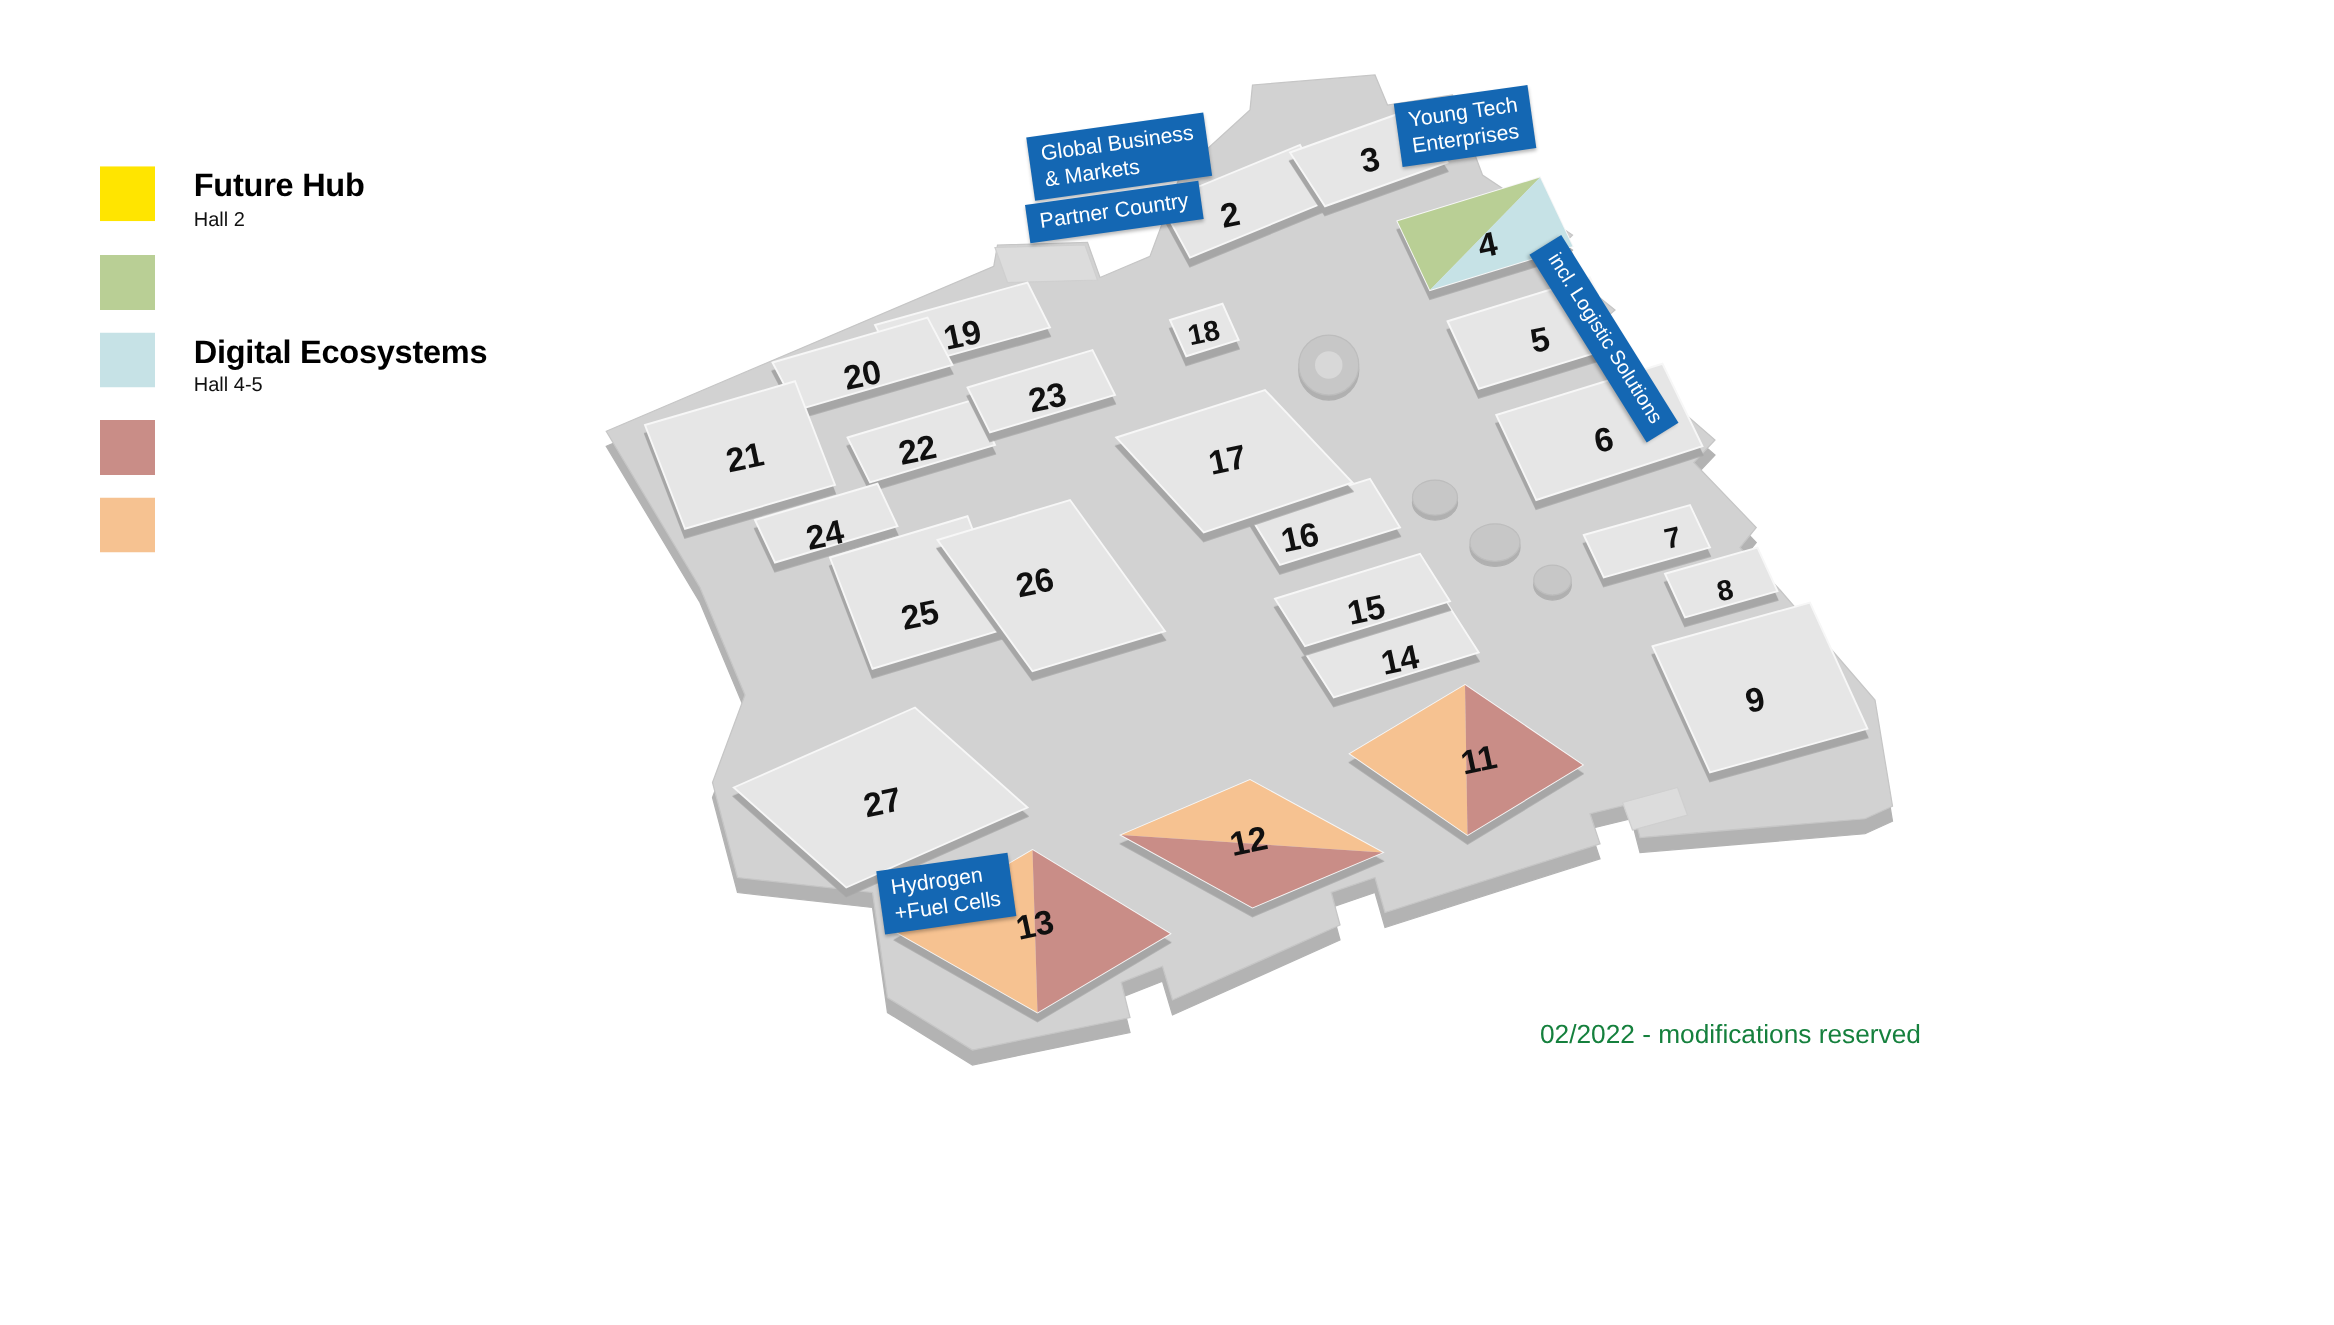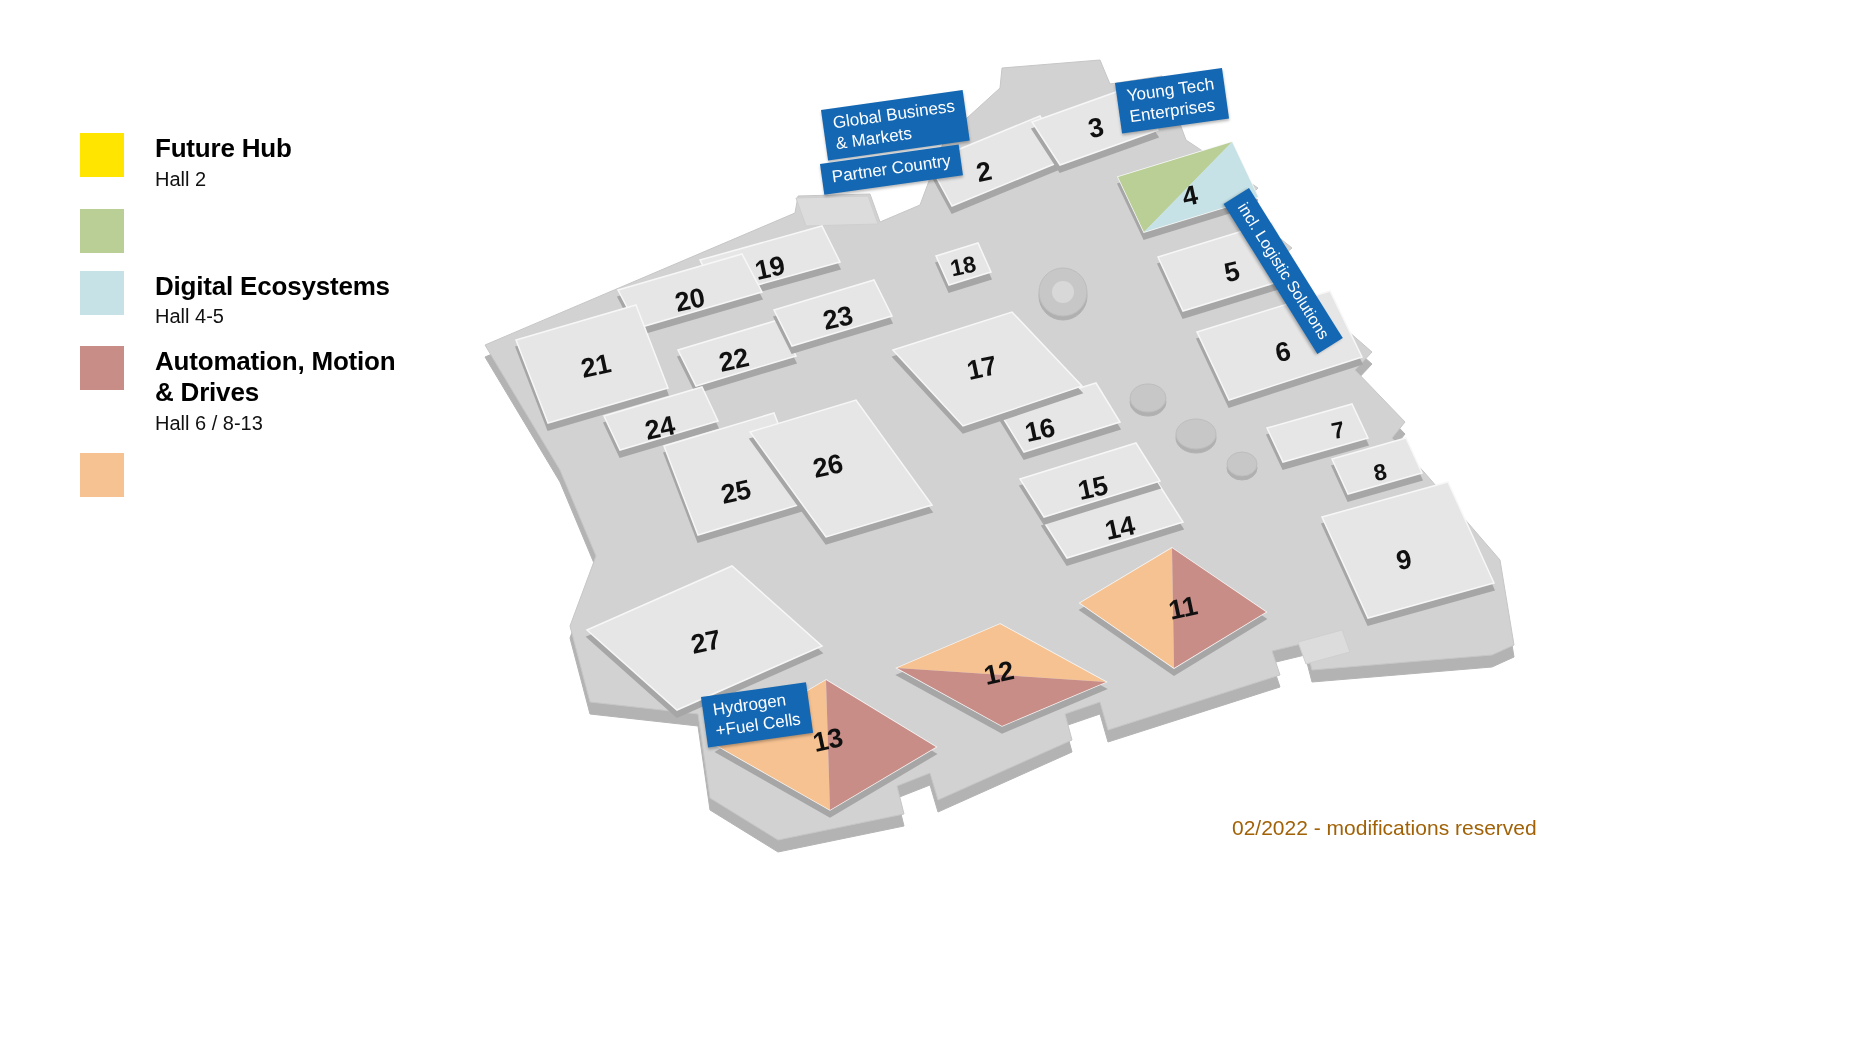--- a/index.html
+++ b/index.html
@@ -9,21 +9,21 @@
   }
   
   .legend{
     position:absolute;left:80px;top:133px;display:flex;flex-direction:column;gap:18px;
   }
   .legend-item{display:flex;align-items:flex-start;}
   .legend-swatch{width:44px;height:44px;margin-right:31px;flex:0 0 auto;}
   .legend-title{
     font-size:26px;font-weight:700;color:#000;line-height:1.18;white-space:pre-line;letter-spacing:-0.2px;
   }
-  .legend-hall{font-size:20px;color:#111;margin-top:4px;}
+  .legend-hall{font-size:16px;color:#111;margin-top:4px;}
   
   .map{position:absolute;left:0;top:0;width:1867px;height:1060px;}
   .map svg{position:absolute;left:0;top:0;}
   #ground{fill:#d2d2d2;stroke:#c6c6c6;stroke-width:1;filter:drop-shadow(0 12px 0 #b3b3b3);}
   .annex{fill:#dcdcdc;stroke:#cfcfcf;}
   .structure{fill:#c7c7c7;stroke:#bdbdbd;filter:drop-shadow(0 4px 0 #b0b0b0);}
   .structure-inner{fill:#d8d8d8;}
   .face{fill:#e6e6e6;stroke:#f7f7f7;stroke-width:1.5;filter:drop-shadow(0 7px 0 #a6a6a6);}
   .tri{stroke:none;}
   .hall text{
@@ -39,21 +39,21 @@
   .banner.rot-left{transform:rotate(-8deg);transform-origin:left top;}
   #banner-global{left:821px;top:110px;}
   #banner-partner{left:820px;top:164px;}
   #banner-young{left:1115px;top:83px;}
   #banner-hydrogen{left:701px;top:697px;}
   #banner-logistic{
     left:1249px;top:188px;font-size:16px;white-space:nowrap;
     transform:rotate(58deg);transform-origin:left top;
   }
   
-  .footer{position:absolute;left:1232px;top:816px;font-size:21px;color:#a16207;}
+  .footer{position:absolute;left:1232px;top:816px;font-size:21px;color:#15803d;}
 </style>
 </head>
 <body>
 
 <div class="page">
 
   <aside class="legend">
 
     <div class="legend-item">
       <svg class="legend-swatch" viewBox="0 0 44 44">
@@ -78,25 +78,20 @@
       <div class="legend-text">
         <div class="legend-title">Digital Ecosystems</div>
         <div class="legend-hall">Hall 4-5</div>
       </div>
     </div>
 
     <div class="legend-item">
       <svg class="legend-swatch" viewBox="0 0 44 44">
         <rect x="0" y="0" width="44" height="44" fill="#C98D87"></rect>
       </svg>
-      <div class="legend-text">
-        <div class="legend-title">Automation, Motion
-&amp; Drives</div>
-        <div class="legend-hall">Hall 6 / 8-13</div>
-      </div>
     </div>
 
     <div class="legend-item">
       <svg class="legend-swatch" viewBox="0 0 44 44">
         <rect x="0" y="0" width="44" height="44" fill="#F6C291"></rect>
       </svg>
     </div>
 
   </aside>
 

